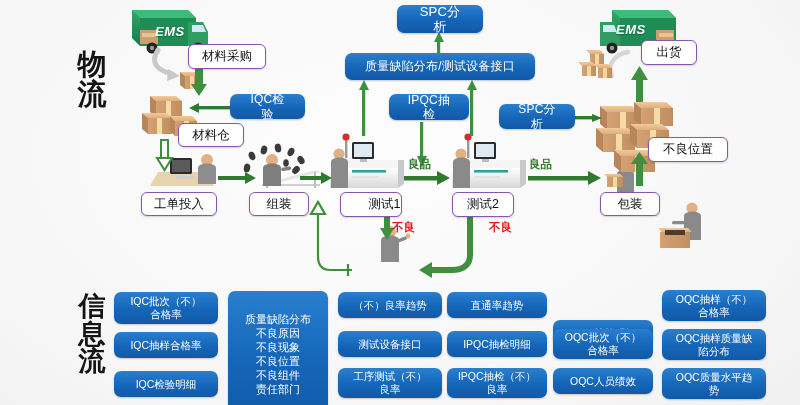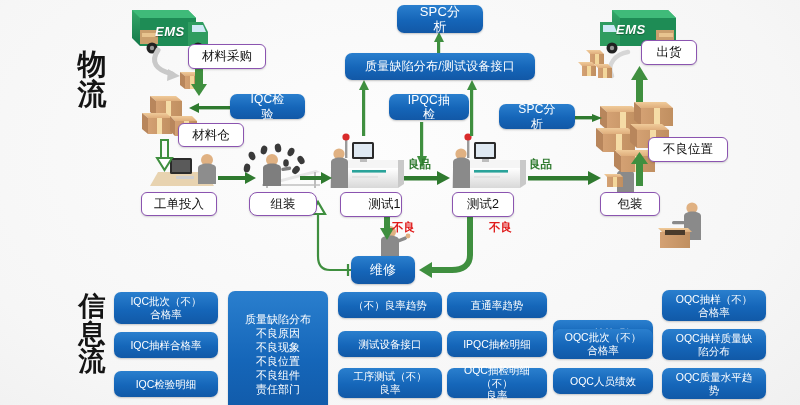--- a/index.html
+++ b/index.html
@@ -398,29 +398,28 @@
   <div class="abs bluebox" style="left:397px;top:5px;width:86px;height:28px;font-size:13px;">SPC分析</div>
 
   <div class="abs bluebox" style="left:345px;top:53px;width:190px;height:27px;font-size:12px;">质量缺陷分布/测试设备接口</div>
 
   <div class="abs bluebox" style="left:389px;top:94px;width:80px;height:26px;font-size:12px;">IPQC抽检</div>
 
   <div class="abs bluebox" style="left:230px;top:94px;width:75px;height:25px;font-size:12px;">IQC检验</div>
 
   <div class="abs bluebox" style="left:499px;top:104px;width:76px;height:25px;font-size:12px;">SPC分析</div>
 
-  <div class="abs bluebox" style="left:351px;top:256px;width:64px;height:28px;font-size:13px;">维修</div>
 
   <div class="abs plabel" style="left:188px;top:44px;width:78px;height:25px;">材料采购</div>
 
   <div class="abs plabel" style="left:178px;top:123px;width:66px;height:24px;">材料仓</div>
 
   <div class="abs plabel" style="left:141px;top:192px;width:76px;height:24px;">工单投入</div>
 
-  <div class="abs plabel" style="left:249px;top:192px;width:68px;height:24px;border-radius:8px;">组装</div>
+  <div class="abs plabel" style="left:249px;top:192px;width:60px;height:24px;">组装</div>
 
   <div class="abs plabel" style="left:340px;top:192px;width:62px;height:25px;padding-left:27px;">测试1</div>
 
   <div class="abs plabel" style="left:452px;top:192px;width:62px;height:25px;">测试2</div>
 
   <div class="abs plabel" style="left:600px;top:192px;width:60px;height:24px;">包装</div>
 
   <div class="abs plabel" style="left:648px;top:137px;width:80px;height:25px;">不良位置</div>
 
   <div class="abs plabel" style="left:641px;top:40px;width:56px;height:25px;">出货</div>
@@ -442,21 +441,21 @@
 不良组件
 责任部门</div>
 
   <div class="abs infobox" style="left:338px;top:292px;width:104px;height:26px;">（不）良率趋势</div>
   <div class="abs infobox" style="left:338px;top:331px;width:104px;height:26px;">测试设备接口</div>
   <div class="abs infobox" style="left:338px;top:368px;width:104px;height:30px;">工序测试（不）
 良率</div>
 
   <div class="abs infobox" style="left:447px;top:292px;width:100px;height:26px;">直通率趋势</div>
   <div class="abs infobox" style="left:447px;top:331px;width:100px;height:26px;">IPQC抽检明细</div>
-  <div class="abs infobox" style="left:447px;top:368px;width:100px;height:30px;">OQC抽检明细（不）
+  <div class="abs infobox" style="left:447px;top:368px;width:100px;height:30px;">IPQC抽检（不）
 良率</div>
 
   <div class="abs infobox" style="left:553px;top:292px;width:100px;height:26px;margin-top:28px;">OQC抽检明细</div>
   <div class="abs infobox" style="left:553px;top:329px;width:100px;height:30px;">OQC批次（不）
 合格率</div>
   <div class="abs infobox" style="left:553px;top:368px;width:100px;height:26px;">OQC人员绩效</div>
 
   <div class="abs infobox" style="left:662px;top:290px;width:104px;height:31px;">OQC抽样（不）
 合格率</div>
   <div class="abs infobox" style="left:662px;top:329px;width:104px;height:31px;">OQC抽样质量缺

